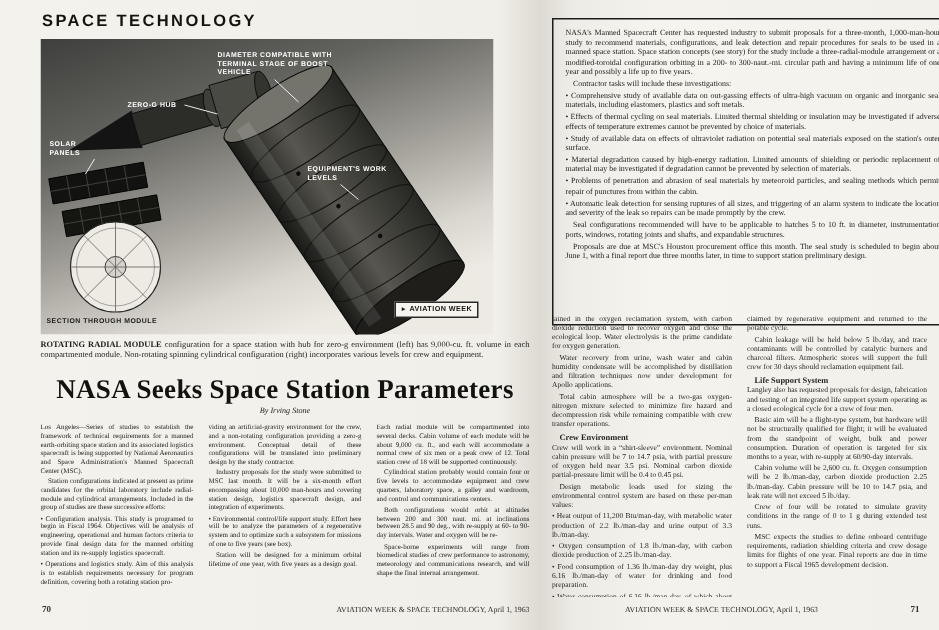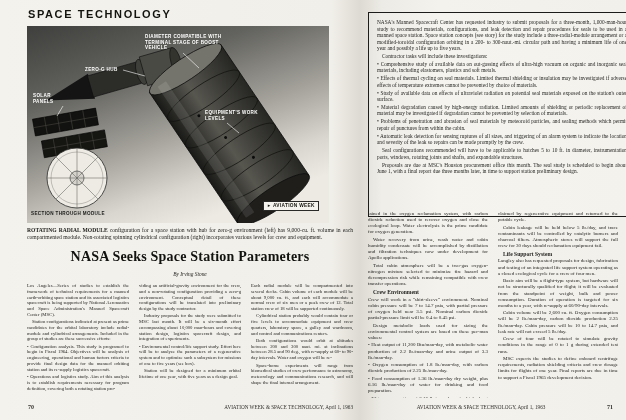--- a/index.html
+++ b/index.html
@@ -11,21 +11,21 @@
   .lbl{position:absolute;font-family:"Liberation Sans",sans-serif;font-weight:bold;font-size:4.6px;line-height:1.25;letter-spacing:.35px;color:#fff;text-transform:uppercase;}
   .lbl-diameter{left:118px;top:8px;width:84px;}
   .lbl-hub{left:58px;top:41px;white-space:nowrap;}
   .lbl-solar{left:6px;top:67px;width:30px;}
   .lbl-levels{left:178px;top:84px;width:58px;}
   .lbl-section{left:4px;top:185px;color:#1b1b19;white-space:nowrap;}
   .credit{position:absolute;left:236px;top:175px;background:#f6f4ee;border:0.7px solid #2a2a28;padding:1px 3px 1.5px;font-family:"Liberation Sans",sans-serif;font-weight:bold;font-size:4.8px;letter-spacing:.3px;color:#15150f;white-space:nowrap;}
   .credit-arrow{margin-right:1.5px;font-size:4.2px;}
   .caption{position:absolute;left:27px;top:227px;width:326px;font-size:5.6px;line-height:6.8px;text-align:justify;color:#1c1c1a;}
   .cap-lead{font-weight:bold;}
-  .headline{position:absolute;left:27px;top:249px;width:326px;margin:0;text-align:center;font-family:"Liberation Serif",serif;font-weight:bold;font-size:14px;letter-spacing:.2px;color:#121210;}
+  .headline{position:absolute;left:27px;top:249px;width:326px;margin:0;text-align:center;font-family:"Liberation Serif",serif;font-weight:bold;font-size:18px;letter-spacing:.2px;color:#121210;}
   .byline{position:absolute;left:27px;top:271px;width:326px;text-align:center;font-size:5.4px;font-style:italic;color:#23231f;}
   .bodycol{position:absolute;top:283px;width:102px;height:114px;font-size:4.7px;line-height:5.75px;text-align:justify;overflow:hidden;color:#1e1e1c;}
   .col1{left:27px;} .col2{left:139px;} .col3{left:251px;}
   .rcol{position:absolute;top:211px;width:120px;height:187px;font-size:5px;line-height:6.1px;text-align:justify;overflow:hidden;color:#1e1e1c;}
   .col4{left:368px;} .col5{left:498px;}
   .bodycol p,.rcol p{margin:0 0 1.6px;text-indent:5px;}
   .bodycol p.flush,.rcol p.flush{text-indent:0;}
   .colhead{font-weight:bold;font-size:5.6px;margin:2.5px 0 1.5px;text-indent:0;}
   .sidebar{position:absolute;left:368px;top:12px;width:250px;height:192px;border:1px solid #1c1c1a;padding:6px 8px 5px;overflow:hidden;background:rgba(255,255,255,0.15);}
   .sidebar h2{margin:0 0 4px;text-align:center;font-size:8.4px;font-weight:bold;color:#131310;}

